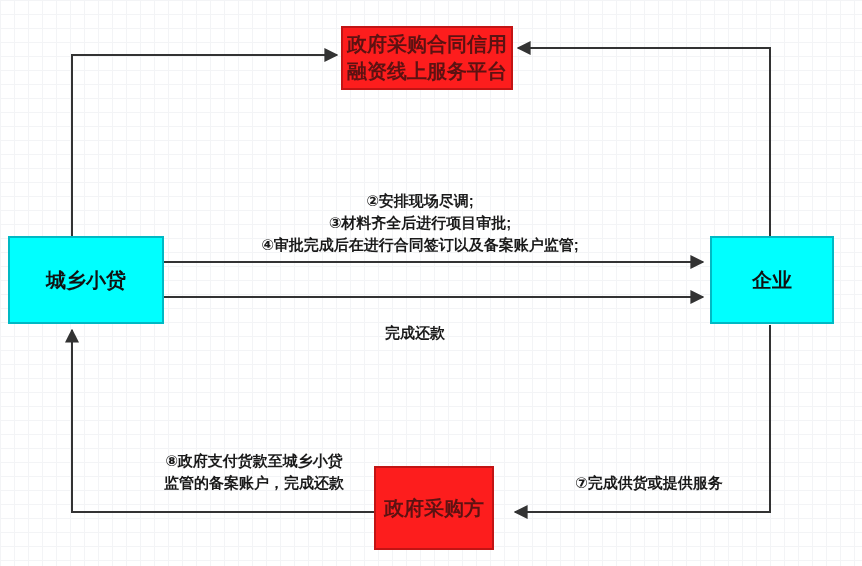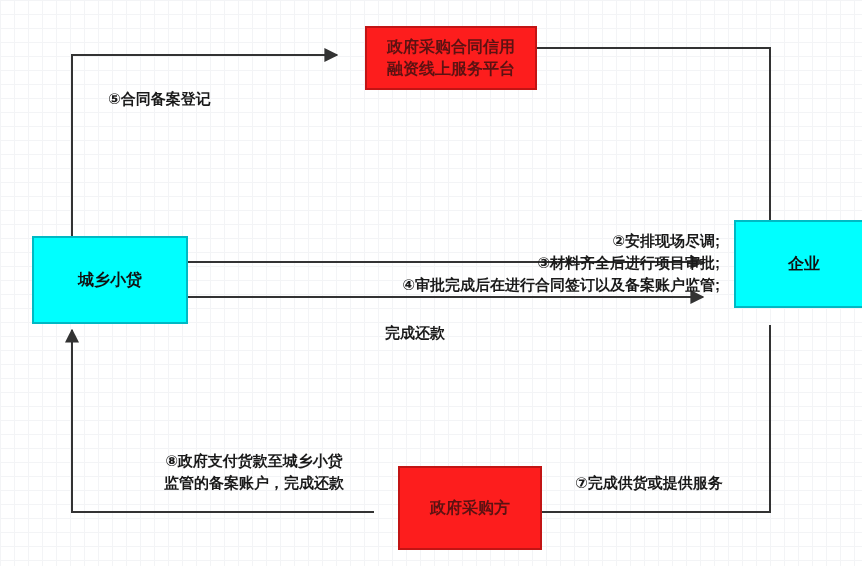--- a/index.html
+++ b/index.html
@@ -31,53 +31,52 @@
     fill: none;
     stroke: #333333;
     stroke-width: 2;
   }
   .node {
     position: absolute;
     display: flex;
     align-items: center;
     justify-content: center;
     text-align: center;
-    font-size: 16px;
+    font-size: 20px;
     font-weight: 600;
     white-space: pre-line;
     line-height: 1.35;
     box-sizing: border-box;
-    margin-left: 24px;
   }
   .node.red {
     background: #fd1d1d;
     border: 2px solid #c21414;
     color: #5c1212;
   }
   .node.cyan {
     background: #00ffff;
     border: 2px solid #00b9c4;
     color: #111111;
   }
   #node-platform   { left: 341px; top: 26px;  width: 172px; height: 64px; }
   #node-lender     { left: 8px;   top: 236px; width: 156px; height: 88px; }
-  #node-enterprise { left: 710px; top: 220px; width: 140px; height: 88px; }
-  #node-purchaser  { left: 374px; top: 466px; width: 144px; height: 84px; }
+  #node-enterprise { left: 710px; top: 236px; width: 124px; height: 88px; }
+  #node-purchaser  { left: 374px; top: 466px; width: 120px; height: 84px; }
 
   .edge-label {
     position: absolute;
     font-size: 15px;
     font-weight: 600;
     color: #1a1a1a;
     white-space: pre-line;
     line-height: 22px;
   }
   #label-step5   { left: 108px; top: 88px; }
   #label-step1   { left: 578px; top: 77px;  width: 196px; text-align: center; }
-  #label-step234 { left: 120px; top: 190px; width: 600px; text-align: right; margin-top: 40px; }
+  #label-step234 { left: 120px; top: 190px; width: 600px; text-align: center; }
   #label-step6   { left: 385px; top: 322px; }
   #label-step7   { left: 575px; top: 472px; }
   #label-step8   { left: 136px; top: 450px; width: 236px; text-align: center; }
 </style>
 </head>
 <body>
 
 <div class="canvas">
 
   <svg class="edges" width="862" height="566" viewBox="0 0 862 566">
@@ -96,21 +95,20 @@
 
   <div class="node red" id="node-platform">政府采购合同信用
 融资线上服务平台</div>
 
   <div class="node cyan" id="node-lender">城乡小贷</div>
 
   <div class="node cyan" id="node-enterprise">企业</div>
 
   <div class="node red" id="node-purchaser">政府采购方</div>
 
-  <div class="edge-label" id="label-step5">⑤合同备案登记</div>
 
 
   <div class="edge-label" id="label-step234">②安排现场尽调;
 ③材料齐全后进行项目审批;
 ④审批完成后在进行合同签订以及备案账户监管;</div>
 
   <div class="edge-label" id="label-step6">完成还款</div>
 
   <div class="edge-label" id="label-step8">⑧政府支付货款至城乡小贷
 监管的备案账户，完成还款</div>

